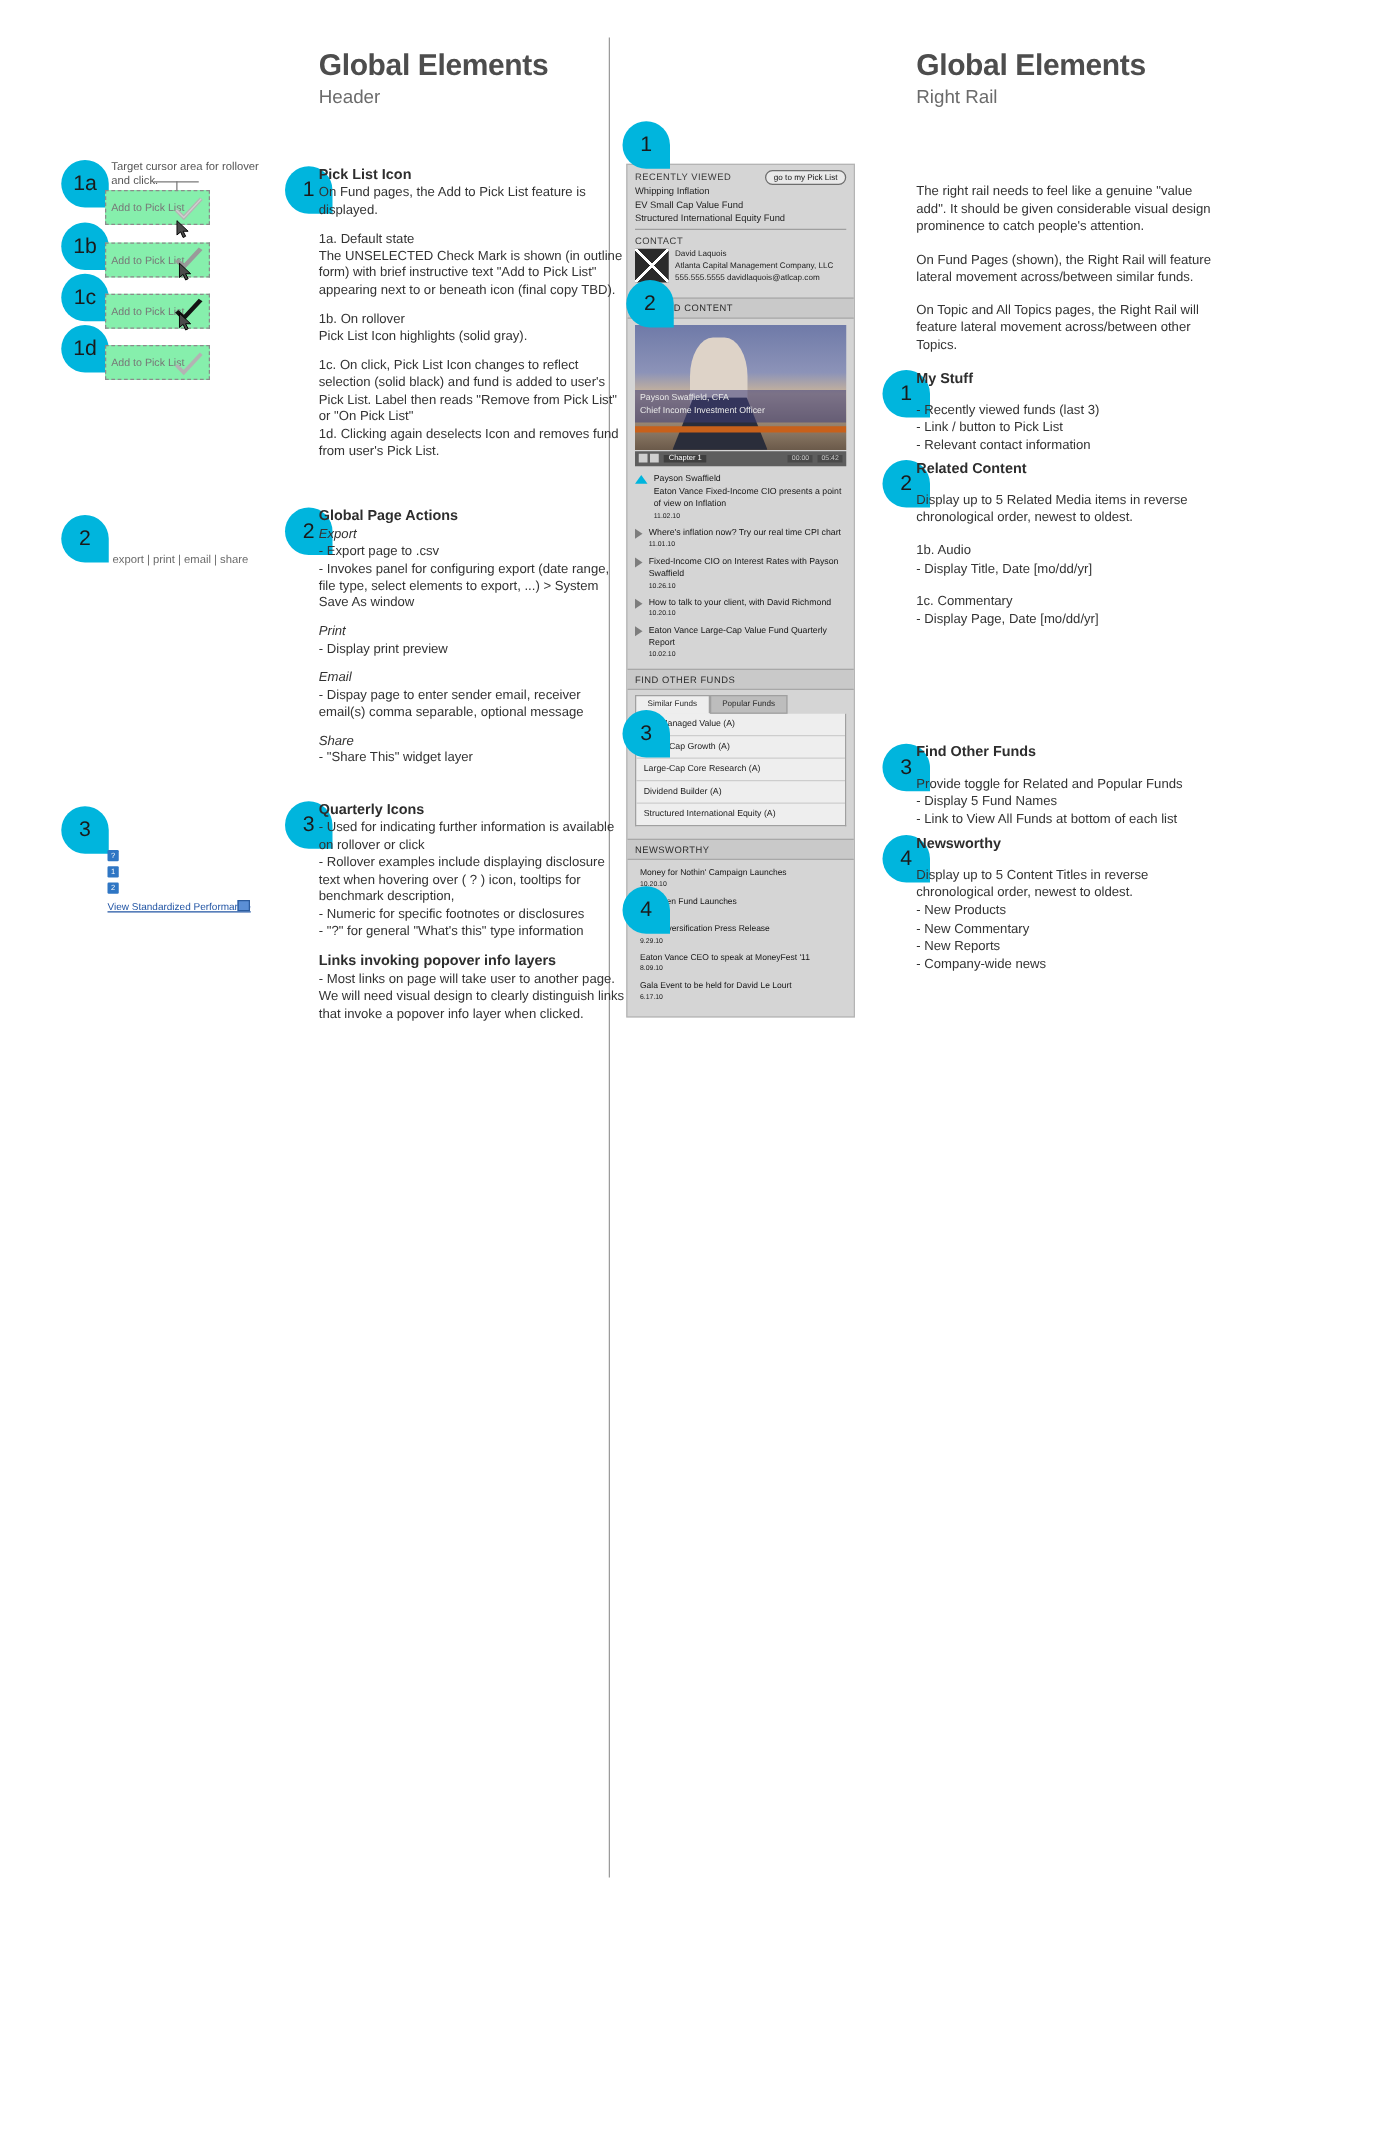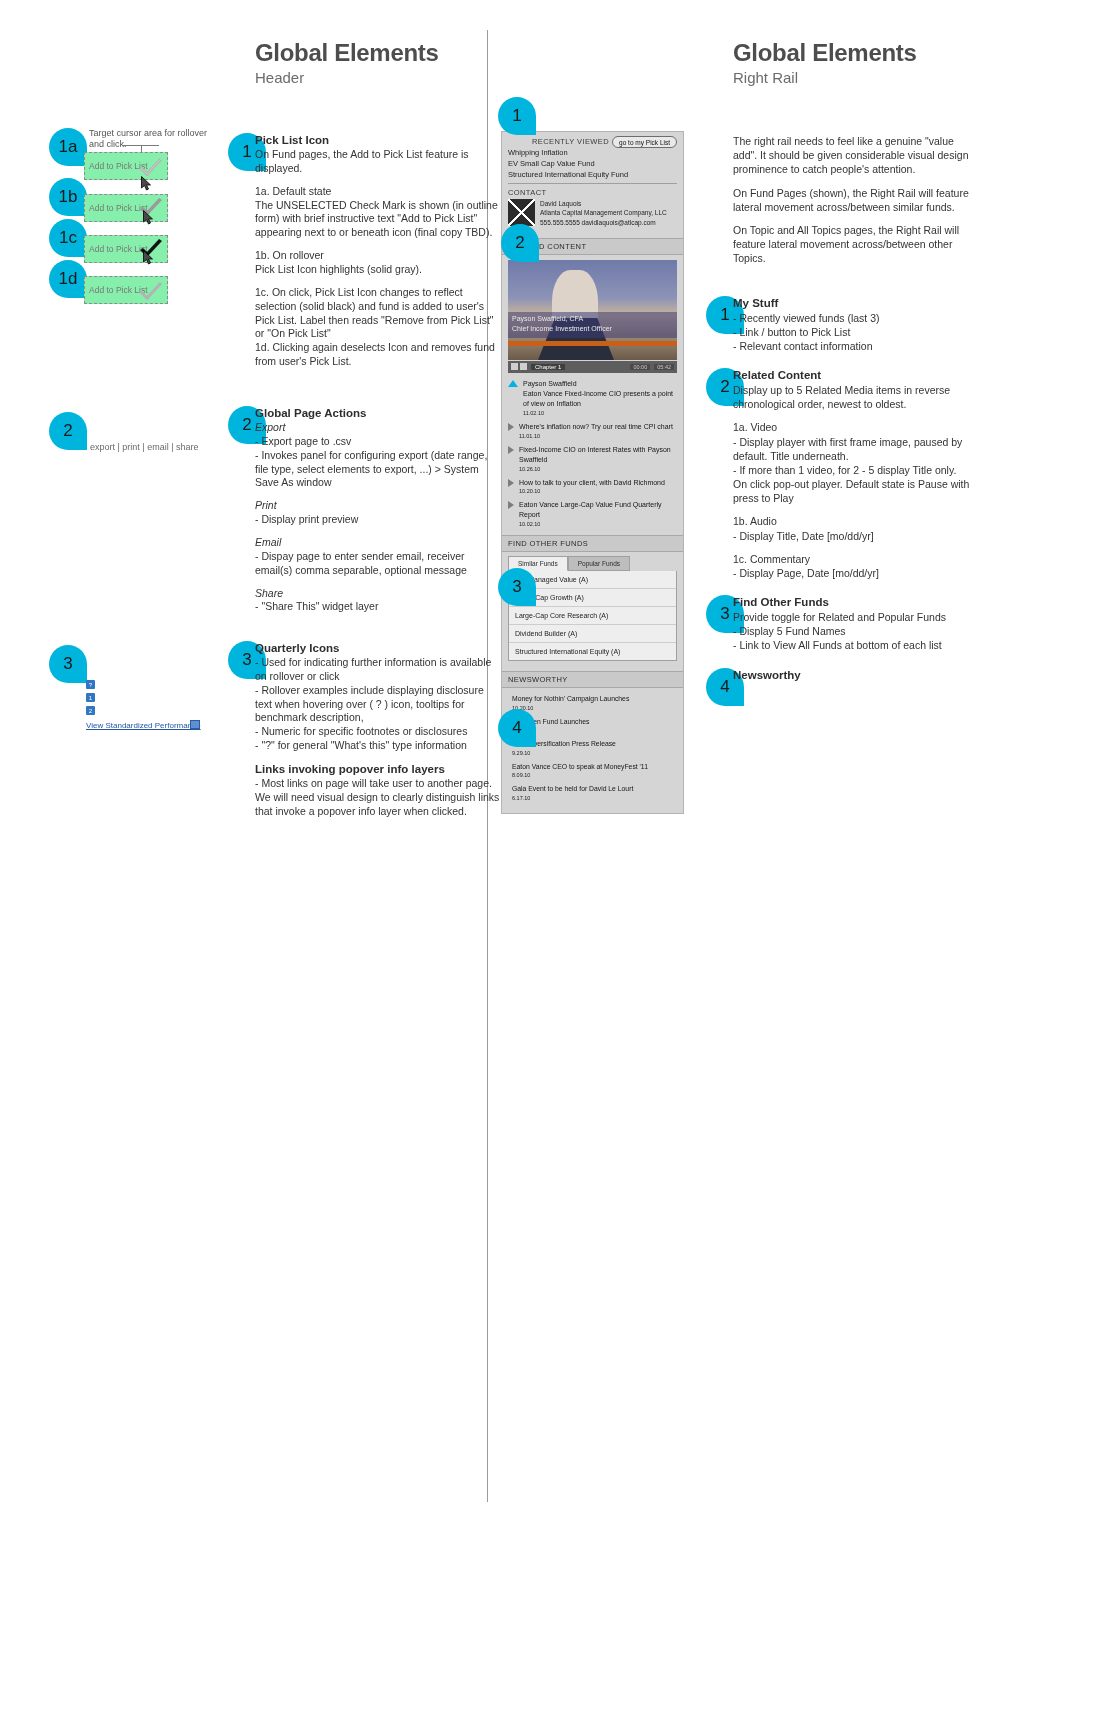--- a/index.html
+++ b/index.html
@@ -151,21 +151,21 @@
   .fundlist { margin:0 6px; border:1px solid #a0a0a0; border-top:none; background:#eeeeee; }
   .fundlist div { font-size:7px; padding:5px 6px; border-bottom:1px solid #cdcdcd; color:#1b1b1b; }
   .fundlist div:last-child { border-bottom:none; }
 
   .news-item { padding:6px 6px 0 10px; }
   .news-item .nt { font-size:6.8px; line-height:1.4; color:#151515; }
   .news-item .nd { font-size:5.5px; color:#222; margin-top:1px; }
 
   
   .rc { position:absolute; width:240px; }
-  .rc p { font-size:10.5px; line-height:1.35; margin:0 0 9px 0; color:#333; }
+  .rc p { font-size:10.5px; line-height:1.35; margin:12px 0 9px 0; color:#333; }
   .rc h3 { font-size:11.5px; font-weight:bold; margin:0 0 2px 0; color:#2d2d2d; }
 
   
   .ind-ico {
     position:absolute; width:9px; height:9px; background:#2f76c4; color:#fff;
     font-size:6px; display:flex; align-items:center; justify-content:center;
     border-radius:1px;
   }
   .stdperf {
     position:absolute; font-size:8px; color:#2255a4; text-decoration:underline; white-space:nowrap;
@@ -308,21 +308,21 @@
   </div>
 <div class="pin big" style="left:498px;top:568px;z-index:5;">
     <span>3</span>
   </div>
 <div class="pin big" style="left:498px;top:709px;z-index:5;">
     <span>4</span>
   </div>
 
 <div class="rail">
 
-  <div style="position:relative;margin-left:24px;">
+  <div style="position:relative;">
     <div class="rail-hd">RECENTLY VIEWED</div>
     <div class="gotopick">go to my Pick List</div>
   </div>
   <div class="rv-list">
     <div>Whipping Inflation</div>
     <div>EV Small Cap Value Fund</div>
     <div>Structured International Equity Fund</div>
   </div>
   <div class="rail-rule"></div>
   <div style="padding:0 6px;font-size:7.5px;letter-spacing:.4px;color:#3a3a3a;">CONTACT</div>
@@ -442,23 +442,20 @@
 - Link / button to Pick List
 - Relevant contact information</p>
 </div>
 
 <div class="pin big" style="left:706px;top:368px;">
     <span>2</span>
   </div>
 <div class="rc" style="left:733px;top:369px;">
   <h3>Related Content</h3>
   <p>Display up to 5 Related Media items in reverse chronological order, newest to oldest.</p>
-  <p style="white-space:pre-line">1a. Video
-- Display player with first frame image, paused by default. Title underneath.
-- If more than 1 video, for 2 - 5 display Title only. On click pop-out player. Default state is Pause with press to Play</p>
   <p style="white-space:pre-line">1b. Audio
 - Display Title, Date [mo/dd/yr]</p>
   <p style="white-space:pre-line">1c. Commentary
 - Display Page, Date  [mo/dd/yr]</p>
 </div>
 
 <div class="pin big" style="left:706px;top:595px;">
     <span>3</span>
   </div>
 <div class="rc" style="left:733px;top:596px;">
@@ -466,13 +463,18 @@
   <p style="white-space:pre-line">Provide toggle for Related and Popular Funds
 - Display 5 Fund Names
 - Link to View All Funds at bottom of each list</p>
 </div>
 
 <div class="pin big" style="left:706px;top:668px;">
     <span>4</span>
   </div>
 <div class="rc" style="left:733px;top:669px;">
   <h3>Newsworthy</h3>
+  <p style="white-space:pre-line">Display up to 5 Content Titles in reverse chronological order, newest to oldest.
+- New Products
+- New Commentary
+- New Reports
+- Company-wide news</p>
 </div>
 
 </body></html>

